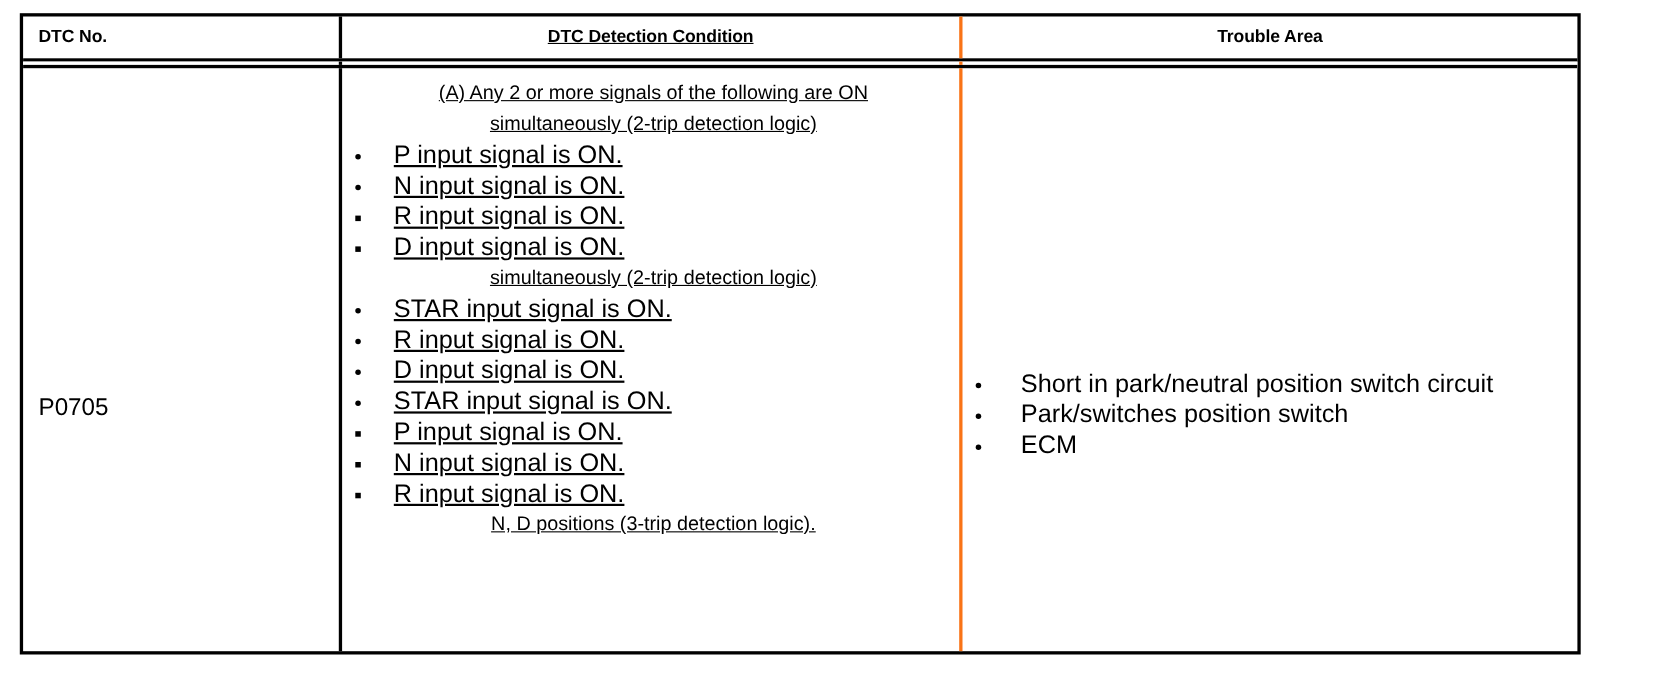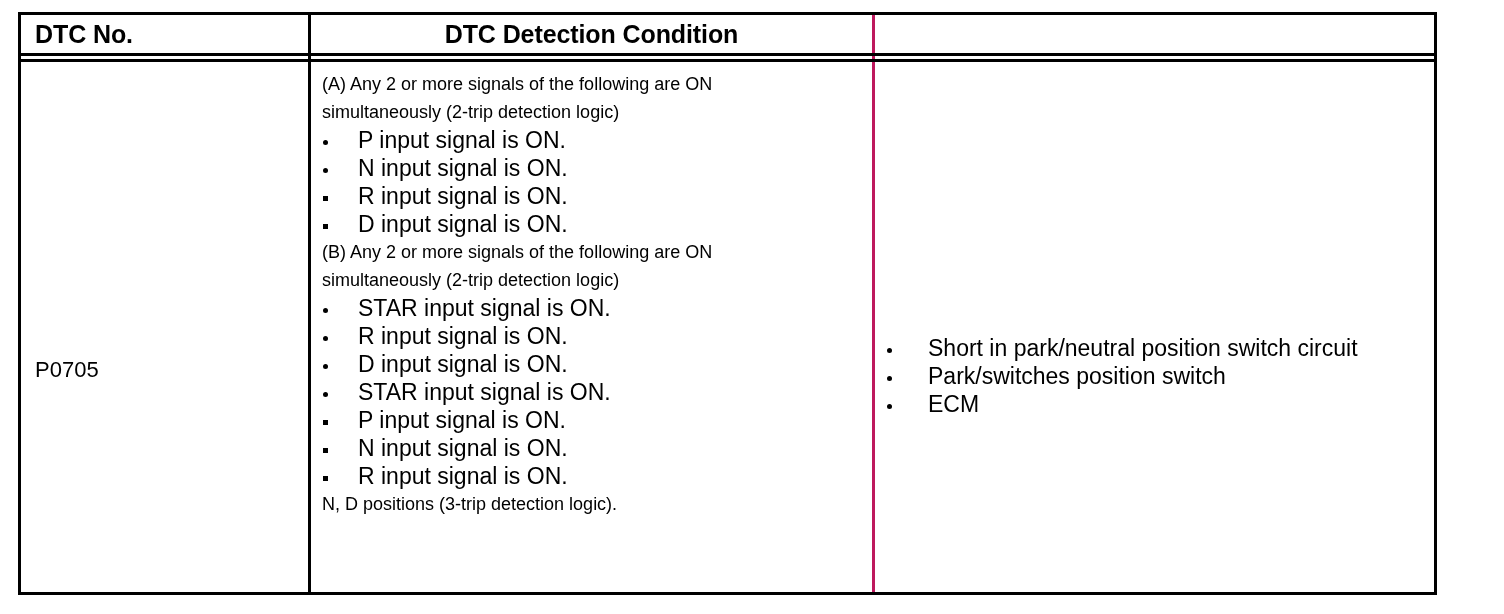--- a/index.html
+++ b/index.html
@@ -49,28 +49,28 @@
     background: #fff;
     border-bottom: 3px solid #000;
   }
 
   .cell {
     box-sizing: border-box;
     position: relative;
   }
 
   .col-dtc    { width: 287px; flex: 0 0 287px; }
-  .col-detect { width: 567px; flex: 0 0 567px; border-left: 3px solid #000; border-right: 3px solid #be185d; }
+  .col-detect { width: 567px; flex: 0 0 567px; border-left: 3px solid #000; border-right: 3px solid #f97316; text-decoration: underline; }
   .col-area   { flex: 1 1 auto; }
 
   .head-cell {
     display: flex;
     align-items: center;
     font-weight: bold;
-    font-size: 25px;
+    font-size: 16px;
     letter-spacing: -0.1px;
   }
   .head-dtc {
     justify-content: flex-start;
     padding-left: 14px;
   }
   .head-center {
     justify-content: center;
   }
 
@@ -92,20 +92,21 @@
   }
 
   .detect-block {
     padding: 8px 6px 8px 11px;
   }
 
   .line {
     font-size: 18px;
     line-height: 28px;
     white-space: nowrap;
+    text-align: center;
   }
 
   .bullet-line {
     font-size: 23px;
     line-height: 28px;
     display: flex;
     align-items: baseline;
     white-space: nowrap;
   }
   .bullet-mark {
@@ -147,20 +148,21 @@
 </head>
 <body>
 
 <div class="sheet">
 
   <div class="dtc-table">
 
     <div class="tbl-row head-row">
       <div class="cell col-dtc head-cell head-dtc">DTC No.</div>
       <div class="cell col-detect head-cell head-center">DTC Detection Condition</div>
+      <div class="cell col-area head-cell head-center">Trouble Area</div>
     </div>
 
     <div class="tbl-row head-row-gap">
       <div class="cell col-dtc"></div>
       <div class="cell col-detect"></div>
       <div class="cell col-area"></div>
     </div>
 
     <div class="tbl-row body-row">
 
@@ -189,21 +191,20 @@
                 <span class="sq"></span>
               </span>
               <span>R input signal is ON.</span>
             </div>
             <div class="bullet-line">
               <span class="bullet-mark">
                 <span class="sq"></span>
               </span>
               <span>D input signal is ON.</span>
             </div>
-            <div class="line">(B) Any 2 or more signals of the following are ON</div>
             <div class="line">simultaneously (2-trip detection logic)</div>
             <div class="bullet-line">
               <span class="bullet-mark">
                 <span class="dot"></span>
               </span>
               <span>STAR input signal is ON.</span>
             </div>
             <div class="bullet-line">
               <span class="bullet-mark">
                 <span class="dot"></span>

